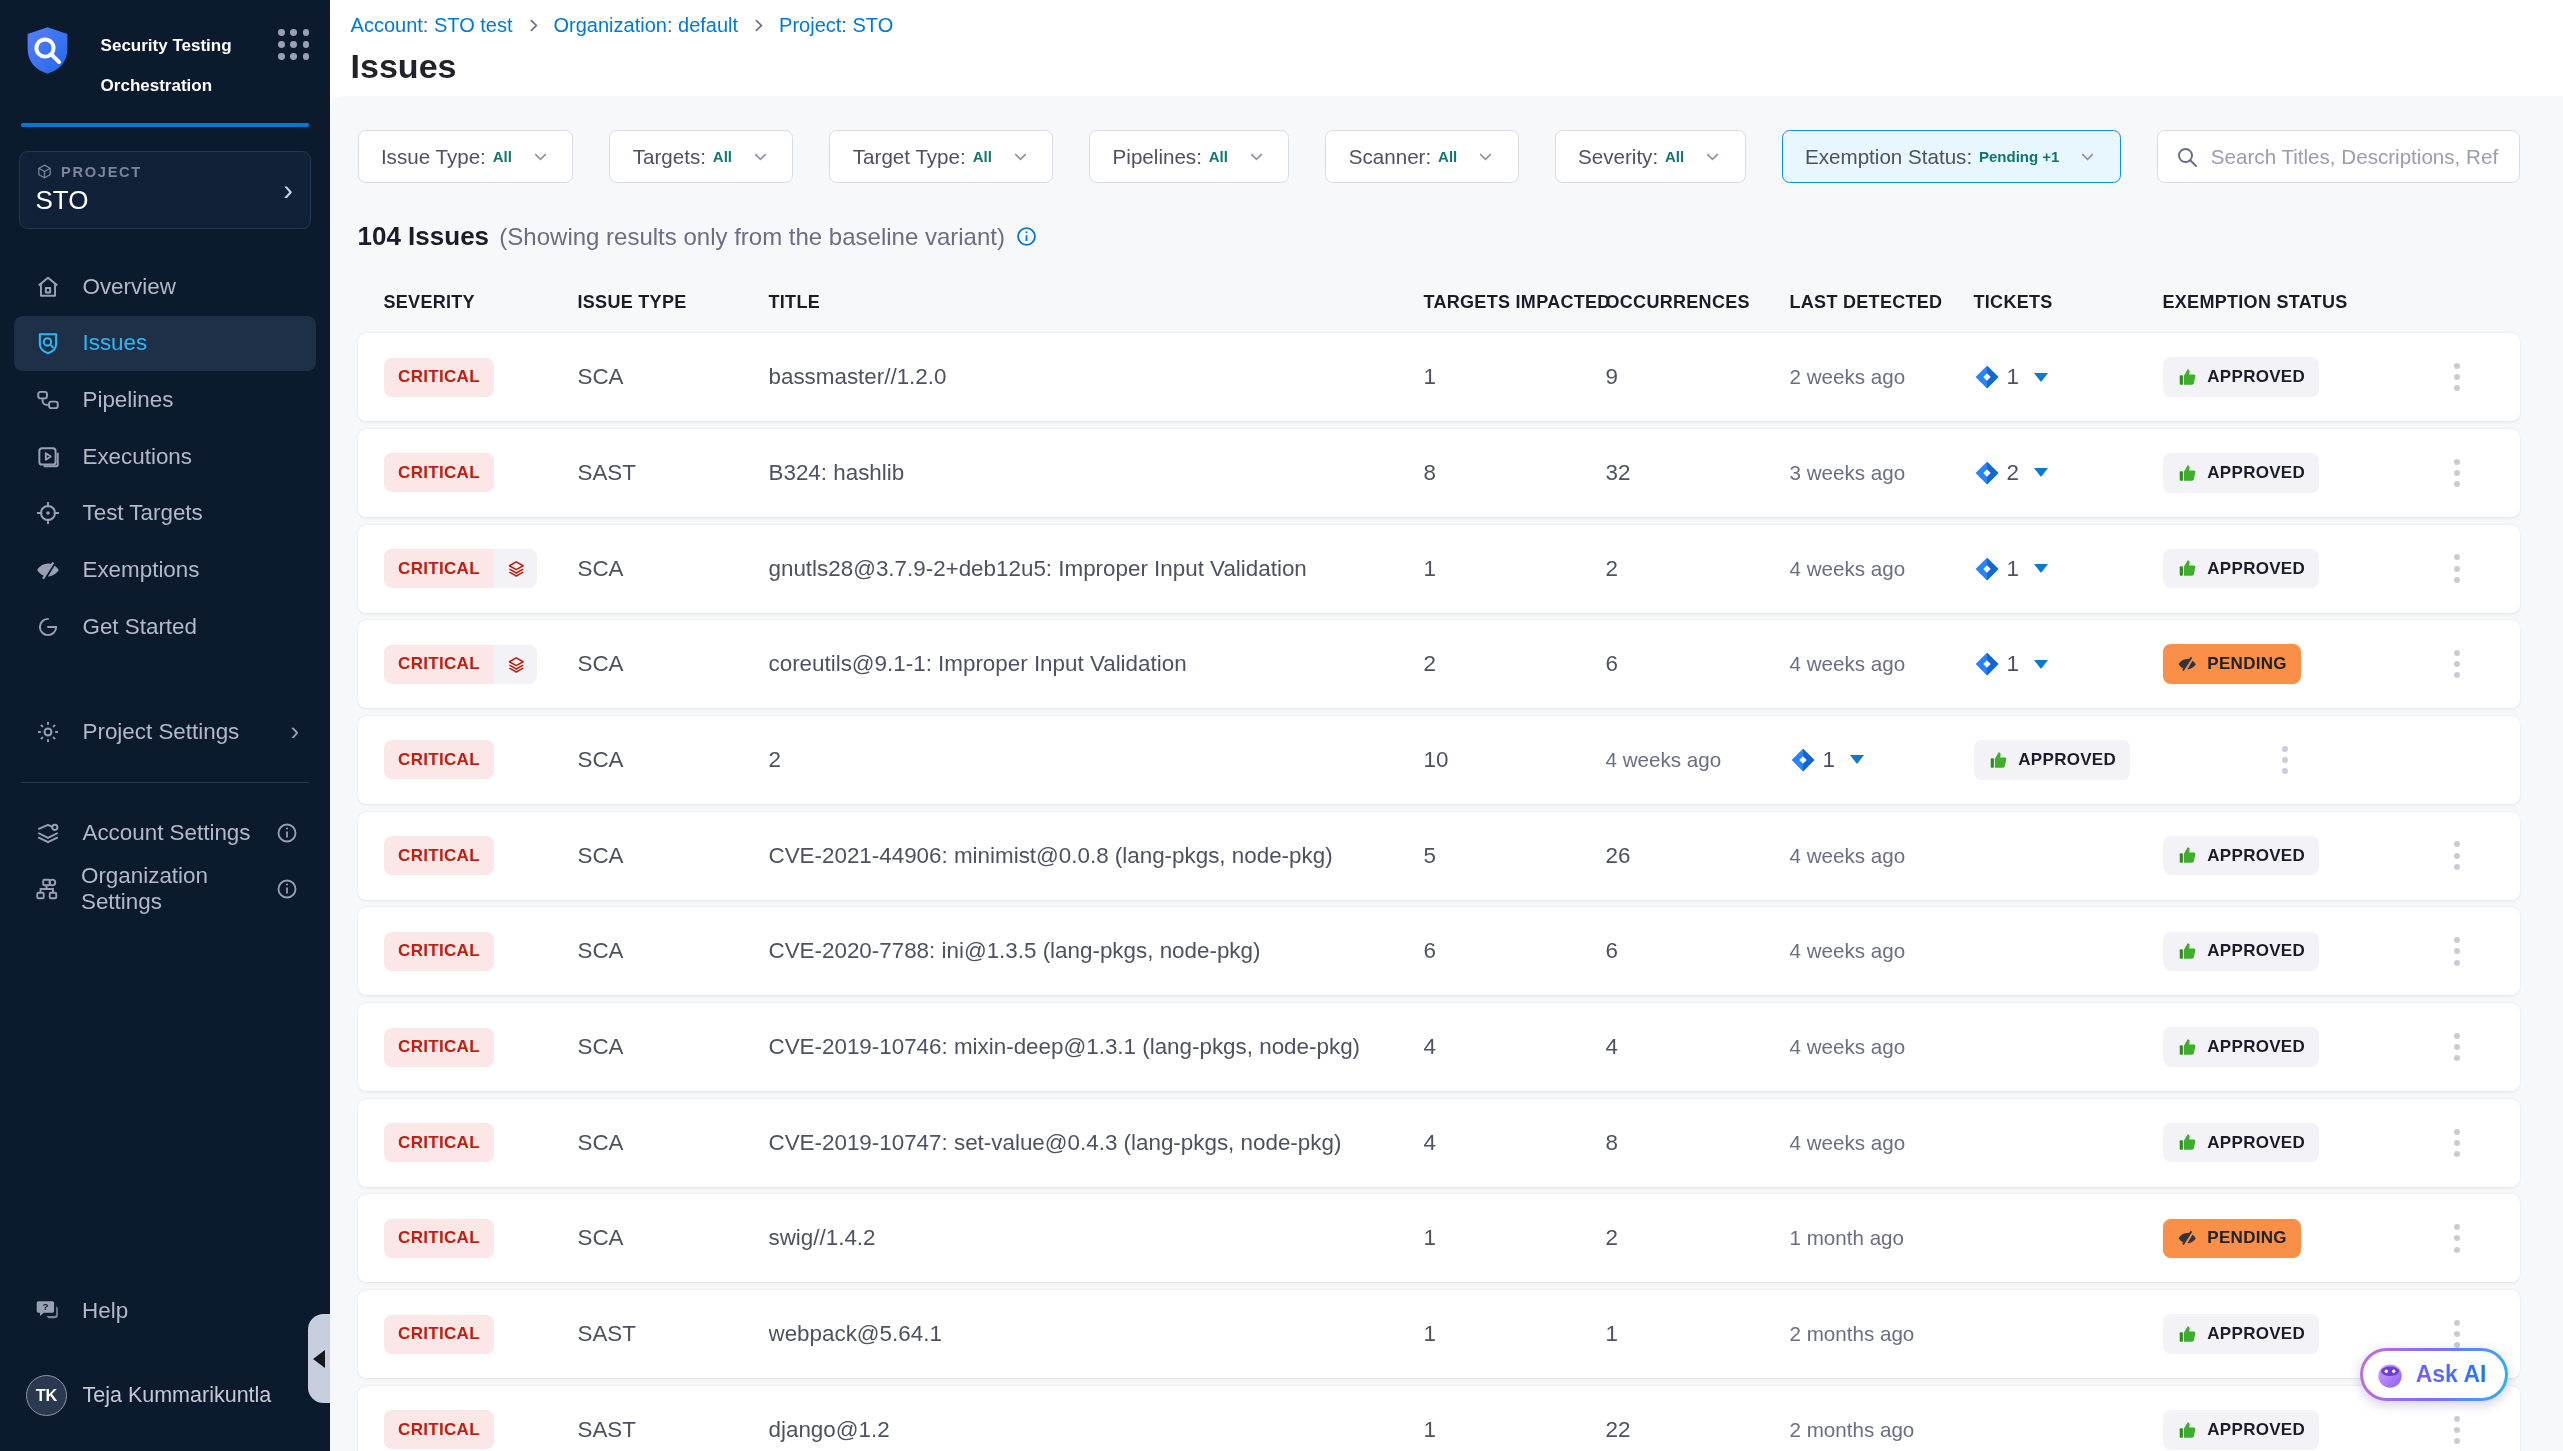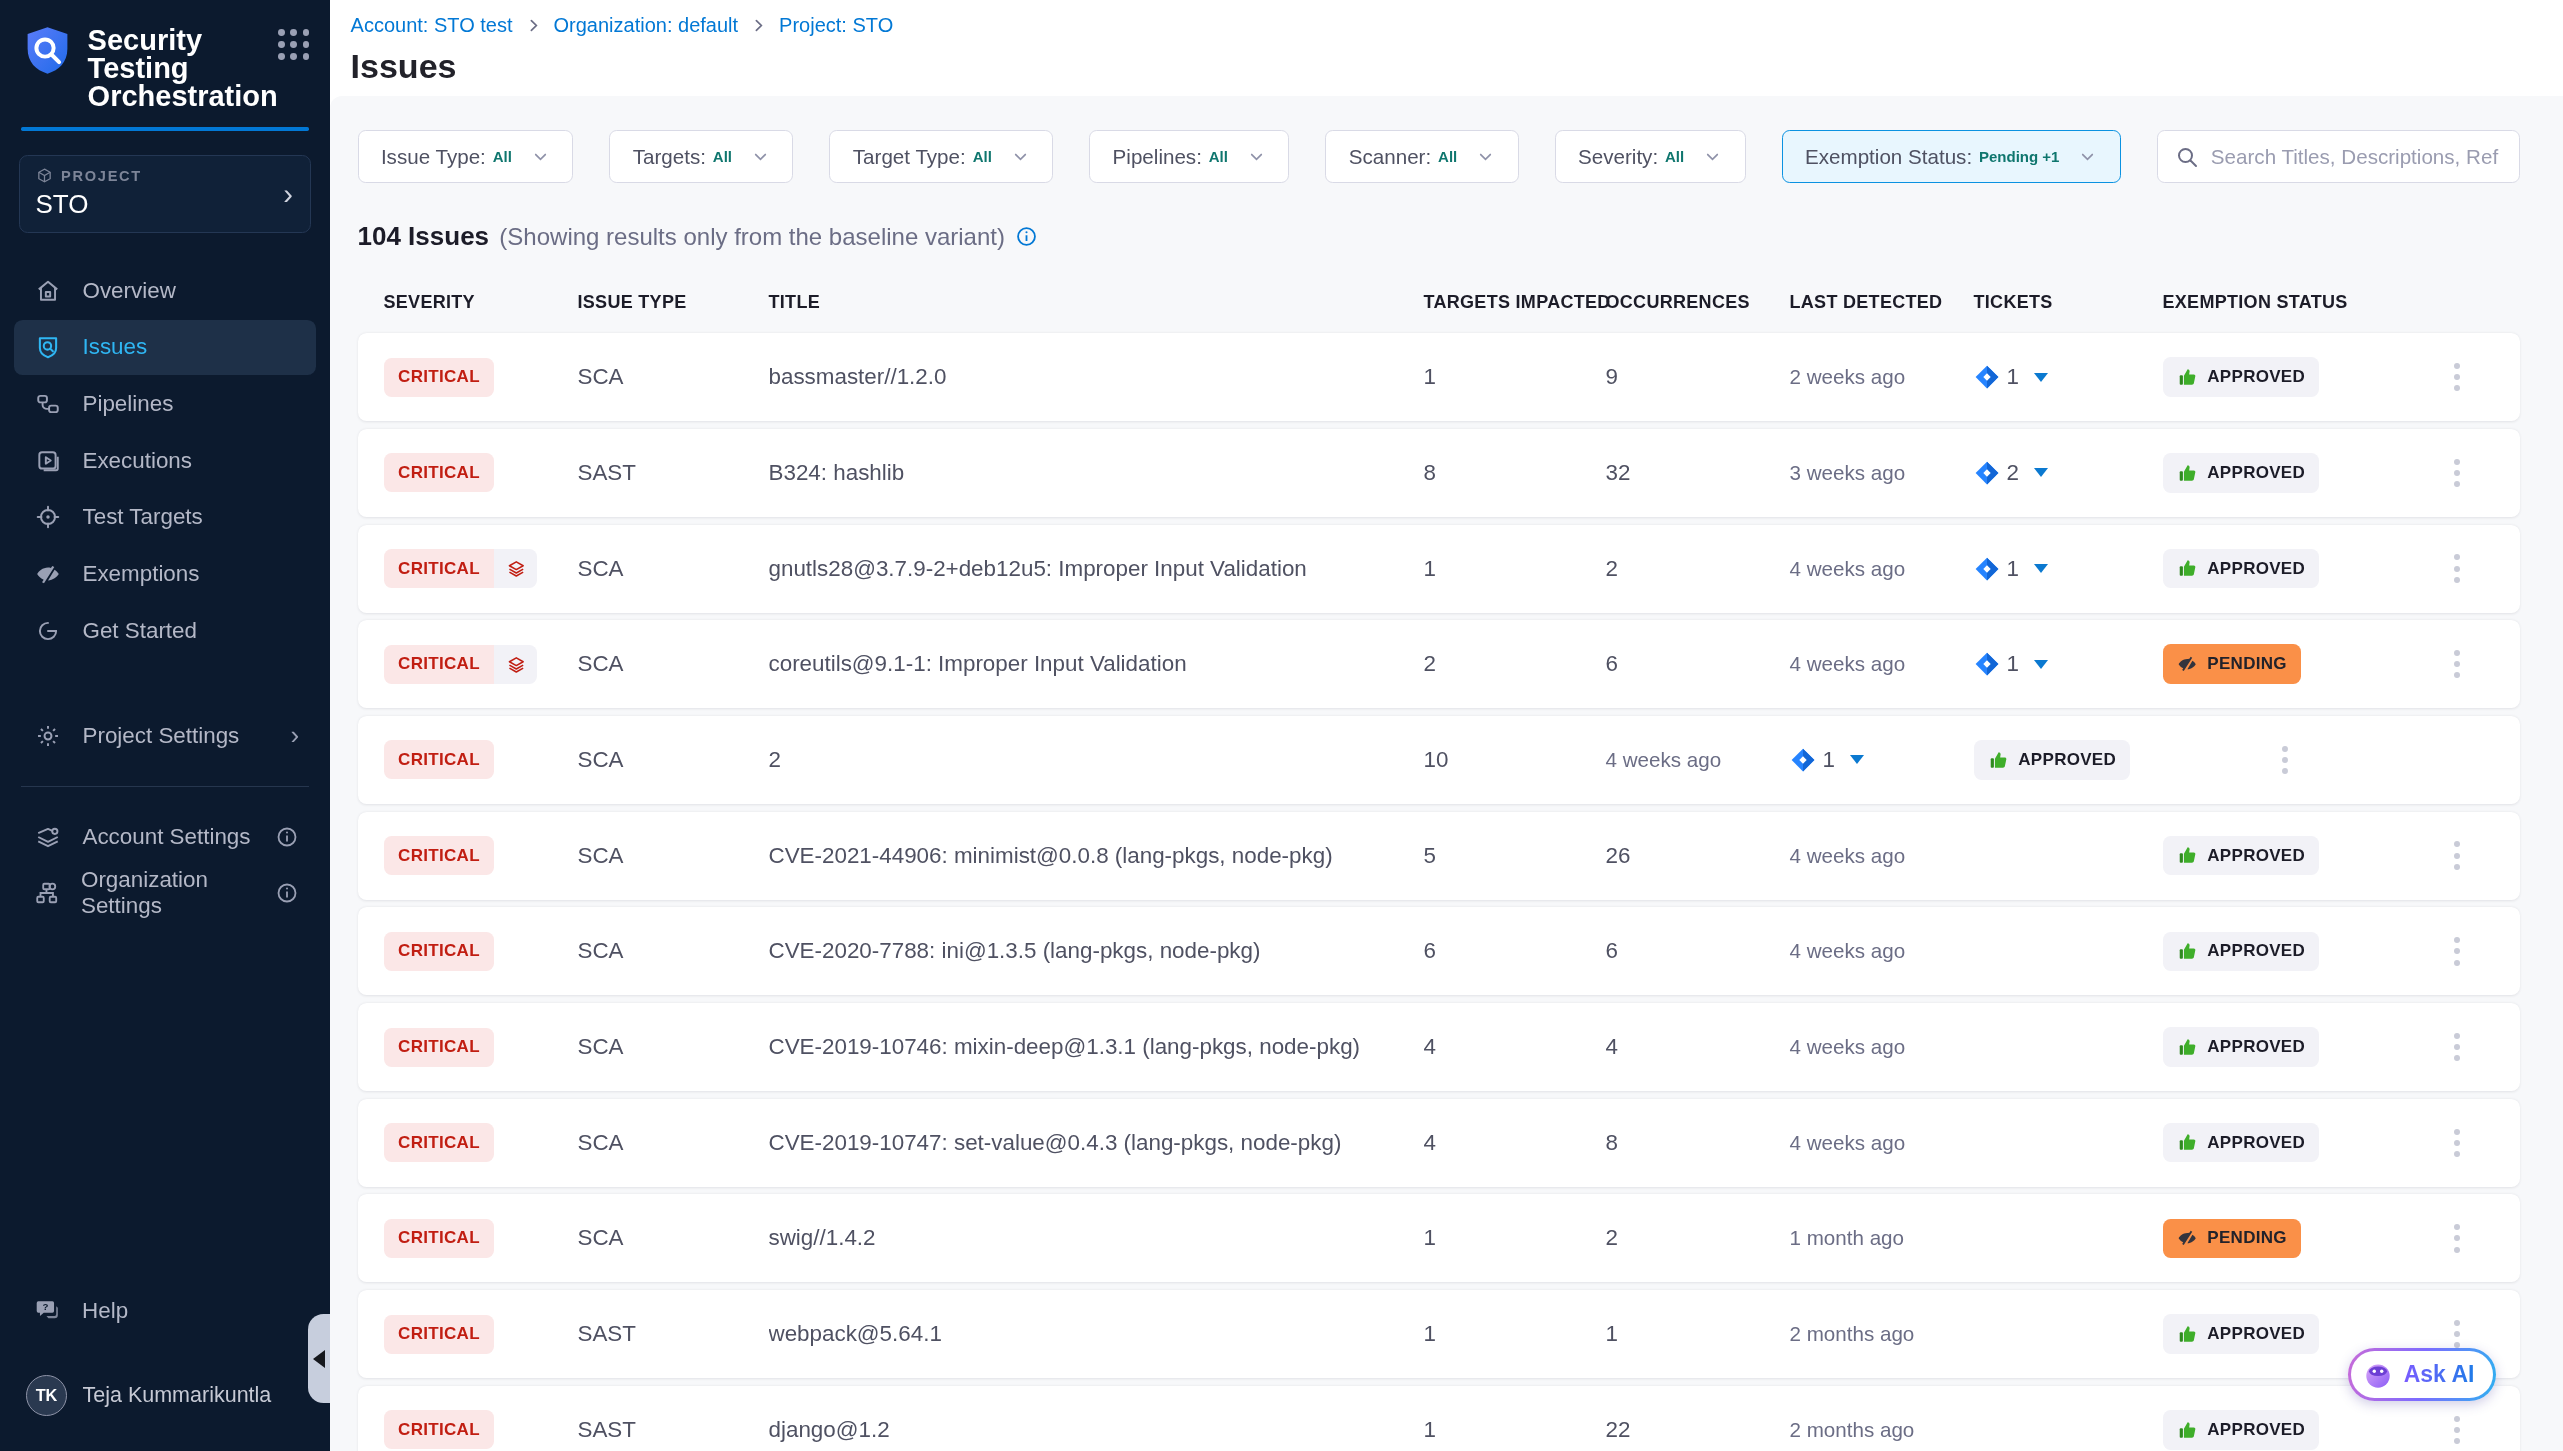--- a/index.html
+++ b/index.html
@@ -3,21 +3,21 @@
 <meta charset="utf-8">
 <style>
   * { margin:0; padding:0; box-sizing:border-box; }
   html,body { width:2563px; height:1452px; overflow:hidden; font-family:"Liberation Sans","DejaVu Sans",sans-serif; background:#fff; }
   .app { display:flex; width:100%; height:100%; }
 
   
   .sidebar { position:relative; width:330px; height:100%; background:#0c1a2e; flex:0 0 330px; display:flex; flex-direction:column; color:#b4b8c7; }
   .brand { display:flex; align-items:flex-start; padding:24px 20.6px 0 20.6px; }
   .brand-logo { width:53px; height:53px; flex:0 0 53px; }
-  .brand-title { font-size:29px; font-weight:700; color:#fff; line-height:28px; margin-left:14px; margin-top:1.7px; flex:1; }
+  .brand-title { font-size:17px; font-weight:700; color:#fff; line-height:40px; margin-left:27px; margin-top:1.7px; flex:1; }
   .grid-icon { margin-top:5.2px; display:grid; grid-template-columns:repeat(3,6.9px); grid-gap:5.2px; cursor:pointer; }
   .grid-icon i { width:6.9px; height:6.9px; border-radius:50%; background:#9aa0b4; }
   .brand-rule { height:4.3px; background:#0278d5; margin:17px 20.6px 0 20.6px; border-radius:1.7px; }
 
   .project-card { margin:24px 19px 0 19px; background:#102138; border:0.9px solid #243754; border-radius:8.6px; padding:11.2px 15.5px; position:relative; cursor:pointer; }
   .project-label { display:flex; align-items:center; gap:8.6px; color:#7d8598; font-size:14.6px; font-weight:700; letter-spacing:1.7px; }
   .project-value { color:#fff; font-size:26px; margin-top:5.2px; }
   .project-chevron { position:absolute; right:17px; top:50%; transform:translateY(-50%); color:#cfd3de; font-size:29px; }
 
   .nav { margin-top:29px; }
@@ -78,21 +78,21 @@
   .cell-time { font-size:20.6px; color:#6b6d85; white-space:nowrap; }
   .ticket-cell { display:flex; align-items:center; }
   .ticket-count { font-size:22.4px; color:#4f5162; margin-left:6.9px; }
   .ticket-tri { width:0; height:0; border-left:7.7px solid transparent; border-right:7.7px solid transparent; border-top:9.5px solid #0b79d0; margin-left:15.5px; cursor:pointer; }
   .status-badge { display:inline-flex; align-items:center; gap:8.6px; border-radius:7.7px; padding:8.6px 13.8px; font-size:17px; font-weight:800; color:#1c1c28; letter-spacing:0.3px; }
   .status-badge.approved { background:#f2f2f7; }
   .status-badge.pending { background:#fa9048; color:#22222a; }
   .kebab { justify-self:center; display:flex; flex-direction:column; gap:5.2px; padding:6.9px; cursor:pointer; }
   .kebab i { width:6px; height:6px; border-radius:50%; background:#c9cbd7; }
 
-  .ask-ai { position:fixed; right:67px; bottom:50px; padding:2.6px; border-radius:29px; background:linear-gradient(100deg,#c86bd8,#7d6bff,#2fb0f0); box-shadow:0 3.4px 12px rgba(70,60,160,.25); cursor:pointer; }
+  .ask-ai { position:fixed; right:55px; bottom:50px; padding:2.6px; border-radius:29px; background:linear-gradient(100deg,#c86bd8,#7d6bff,#2fb0f0); box-shadow:0 3.4px 12px rgba(70,60,160,.25); cursor:pointer; }
   .ask-ai-inner { background:#fff; border-radius:27px; display:flex; align-items:center; gap:8.6px; padding:6.9px 19px 6.9px 10.3px; }
   .ask-ai-label { font-size:23px; font-weight:700; background:linear-gradient(90deg,#7a5cff,#1f7be8); -webkit-background-clip:text; background-clip:text; color:transparent; }
 
   svg { display:block; }
 </style>
 </head>
 <body>
 
 <div class="app">
 

